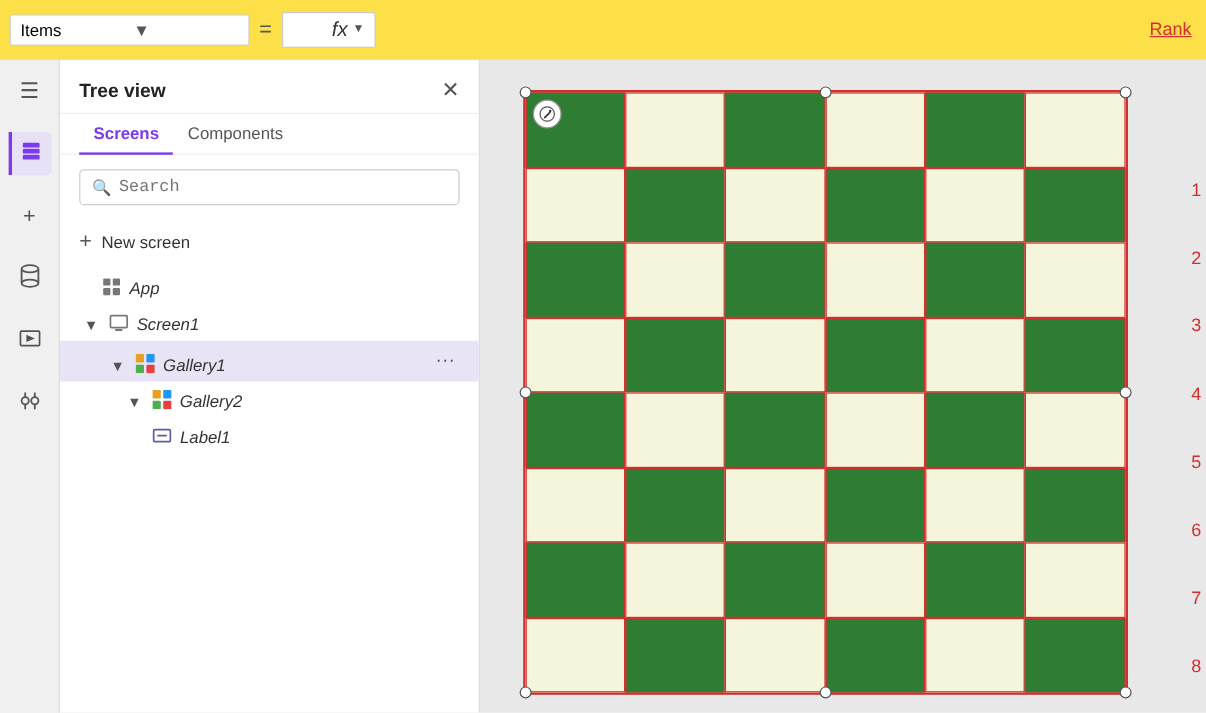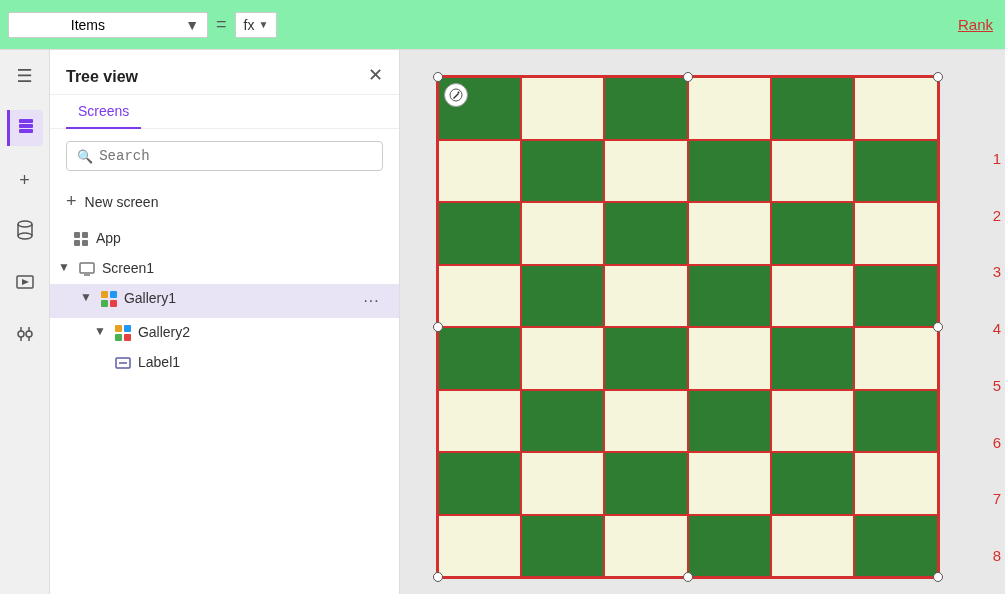--- a/index.html
+++ b/index.html
@@ -1,34 +1,34 @@
 <!DOCTYPE html>
 <html><head>
   <meta charset="utf-8">
   <style>
     * { box-sizing: border-box; margin: 0; padding: 0; }
     body { font-family: 'Segoe UI', sans-serif; font-size: 14px; background: #f3f3f3; width: 1005px; height: 594px; overflow: hidden; display: flex; flex-direction: column; }
 
     
     .top-bar {
       display: flex; align-items: center; height: 50px;
-      background: #86efac; border-bottom: 1px solid #ddd; padding: 0 8px; gap: 8px; flex-shrink: 0; text-align: right;
+      background: #fde047; border-bottom: 1px solid #ddd; padding: 0 8px; gap: 8px; flex-shrink: 0;
     }
     .items-dropdown {
       display: flex; align-items: center; border: 1px solid #ccc; border-radius: 2px;
       padding: 4px 8px; background: #fff; gap: 6px; min-width: 200px; cursor: pointer;
     }
     .items-dropdown span { flex: 1; font-size: 14px; }
     .chevron-icon { font-size: 10px; color: #555; }
     .equals-icon { font-size: 18px; color: #555; font-weight: 300; }
     .fx-box {
       display: flex; align-items: center; border: 1px solid #ccc; border-radius: 2px;
       background: #fff; padding: 4px 8px; gap: 4px; cursor: pointer;
     }
-    .fx-text { color: #333; font-size: 14px; }
+    .fx-text { font-style: italic; color: #333; font-size: 17px; margin-left: 33px; }
     .formula-bar {
       flex: 1; display: flex; align-items: center; background: #fff;
       border: 1px solid #ccc; border-radius: 2px; padding: 4px 10px; font-size: 14px; color: #333;
     }
     .rank-label {
       color: #d32f2f; font-size: 15px; font-weight: 500; text-decoration: underline; margin-left: auto; padding-right: 4px;
     }
 
     
     .main-area { display: flex; flex: 1; overflow: hidden; }
@@ -54,40 +54,40 @@
       padding: 14px 16px 8px 16px; border-bottom: 1px solid #eee;
     }
     .tree-title { font-size: 16px; font-weight: 600; color: #222; }
     .close-btn { cursor: pointer; font-size: 18px; color: #555; }
 
     .tabs-row { display: flex; padding: 0 16px; border-bottom: 1px solid #eee; }
     .tab {
       padding: 8px 12px; cursor: pointer; font-size: 14px; color: #555;
       border-bottom: 2px solid transparent; margin-bottom: -1px;
     }
-    .tab.active { color: #7c3aed; border-bottom: 2px solid #7c3aed; font-weight: 400; }
+    .tab.active { color: #7c3aed; border-bottom: 2px solid #7c3aed; font-weight: 700; }
 
     .search-box {
       margin: 12px 16px; display: flex; align-items: center;
       border: 1px solid #ccc; border-radius: 4px; padding: 6px 10px; gap: 6px; background: #fff;
     }
     .search-icon { color: #777; font-size: 13px; }
     .search-input { border: none; outline: none; font-size: 14px; color: #333; flex: 1; background: transparent; font-family: Liberation Mono, monospace; }
 
     .new-screen-btn {
       display: flex; align-items: center; gap: 8px; padding: 8px 16px;
       cursor: pointer; color: #333; font-size: 14px;
     }
     .plus-icon { font-size: 18px; color: #555; }
 
     .tree-items { flex: 1; overflow-y: auto; padding: 4px 0; }
 
     .tree-item {
-      display: flex; align-items: flex-start; padding: 6px 16px 6px 8px;
-      cursor: pointer; color: #333; font-size: 14px; gap: 6px;
+      display: flex; align-items: flex-end; padding: 6px 16px 6px 20px;
+      cursor: pointer; color: #333; font-size: 14px; gap: 6px; font-style: italic;
     }
     .tree-item.selected { background: #e8e4f5; }
     .tree-item .expand-icon { color: #555; font-size: 12px; }
     .tree-item-icon { width: 18px; height: 18px; display: flex; align-items: center; justify-content: center; }
     .more-btn { margin-left: auto; cursor: pointer; color: #555; font-size: 16px; padding: 2px 4px; border-radius: 3px; }
 
     
     .canvas-area {
       flex: 1; background: #e8e8e8; position: relative; overflow: hidden;
       display: flex; align-items: center; justify-content: center;
@@ -206,20 +206,21 @@
     </div>
   </div>
 
   <div class="tree-panel">
     <div class="tree-header">
       <span class="tree-title">Tree view</span>
       <span class="close-btn">✕</span>
     </div>
     <div class="tabs-row">
       <div class="tab active">Screens</div>
+      <div class="tab">Components</div>
     </div>
     <div class="search-box">
       <span class="search-icon">🔍</span>
       <input class="search-input" type="text" placeholder="Search" style="">
     </div>
     <div class="new-screen-btn">
       <span class="plus-icon">+</span>
       <span>New screen</span>
     </div>
     <div class="tree-items">

